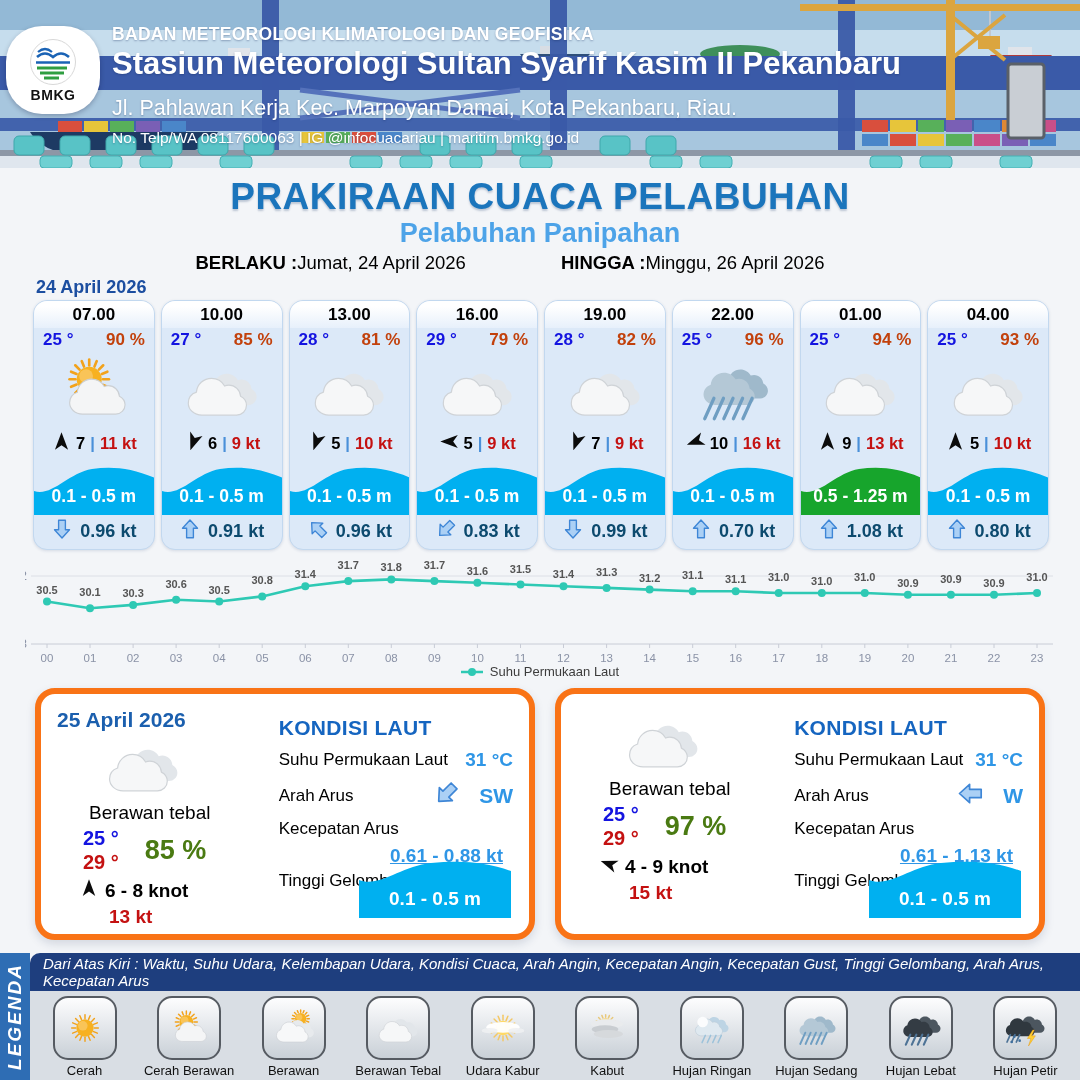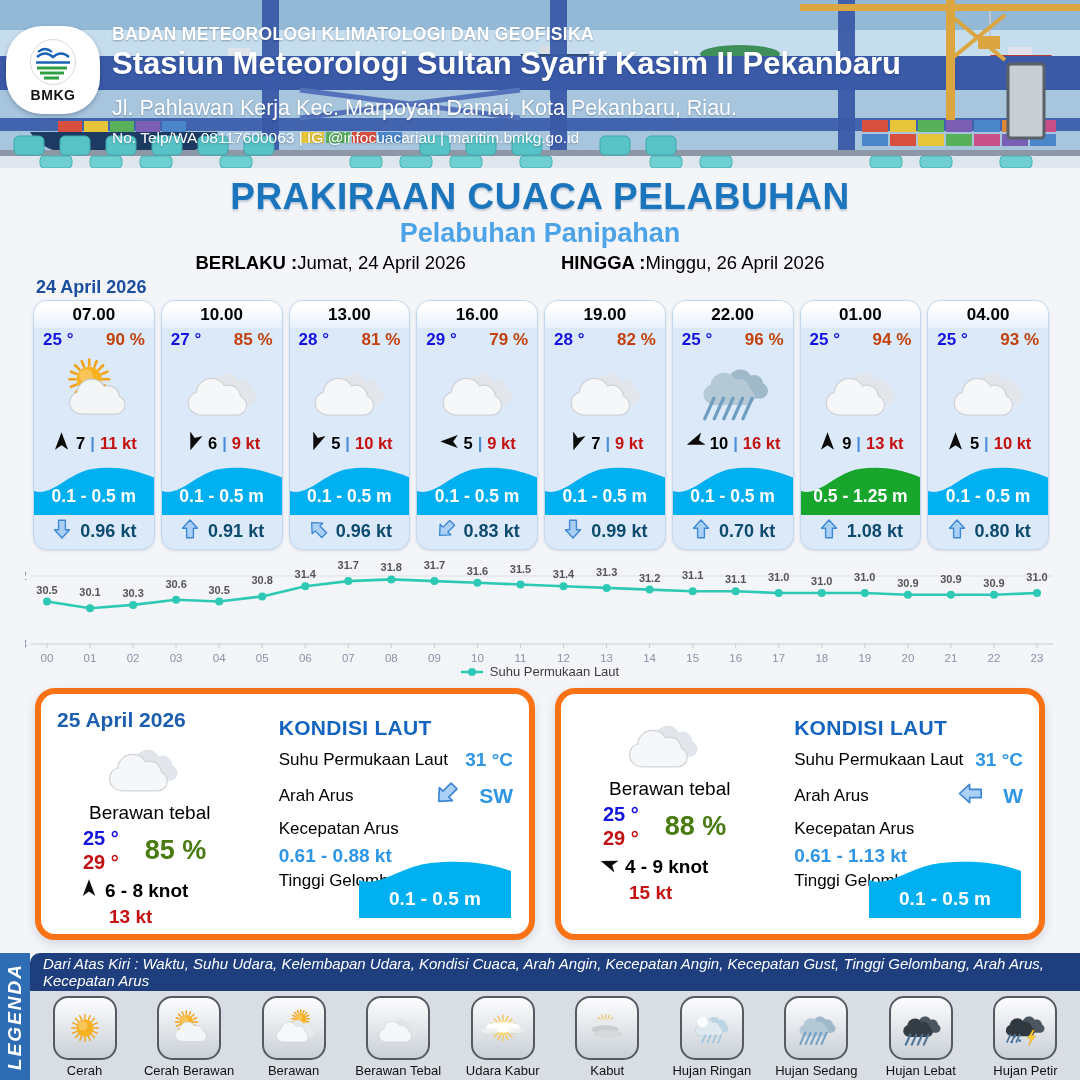--- a/index.html
+++ b/index.html
@@ -74,21 +74,21 @@
   .dwind{display:flex;align-items:center;gap:6px;margin:4px 0 0 22px;font-size:19px;font-weight:bold;color:#000;}
   .dwind svg{width:20px;height:20px;}
   .dgust{margin:3px 0 0 52px;font-size:19px;font-weight:bold;color:#c41111;}
   .dright{flex:1;position:relative;padding-left:12px;}
   .ktitle{font-size:21px;font-weight:bold;color:#1565c0;margin-top:8px;letter-spacing:.3px;}
   .krow{display:flex;justify-content:space-between;align-items:center;margin-top:9px;font-size:17px;color:#000;}
   .kval{font-size:19px;font-weight:bold;color:#2f96e6;}
   .kdir{display:flex;align-items:center;gap:19px;}
   .kdir svg{width:27px;height:27px;}
   .kdir .kval{font-size:21px;}
-  .kkec{display:block;margin-top:6px;font-size:19px;font-weight:bold;color:#2f96e6;padding-right:10px;}
+  .kkec{display:block;text-align:right;margin-top:6px;font-size:19px;font-weight:bold;color:#2f96e6;padding-right:10px;text-decoration:underline;}
   .kwave{position:absolute;right:2px;bottom:2px;width:152px;height:64px;}
   .kwave svg{position:absolute;left:0;top:0;width:152px;height:64px;}
   .kwave span{position:absolute;left:0;bottom:8px;width:100%;text-align:center;color:#fff;font-size:19px;font-weight:bold;}
 
   
   .legend-strip{position:absolute;left:0;top:953px;width:30px;height:127px;background:#2e6db4;display:flex;align-items:center;justify-content:center;}
   .legend-strip span{writing-mode:vertical-rl;transform:rotate(180deg);color:#fff;font-size:19px;font-weight:800;font-style:italic;letter-spacing:2px;}
   .legend-desc{position:absolute;left:30px;top:953px;width:1050px;height:38px;background:#1e3e7e;border-top-left-radius:10px;
                color:#fff;font-style:italic;font-size:15px;display:flex;align-items:center;padding-left:13px;box-sizing:border-box;}
   .legend-body{position:absolute;left:30px;top:991px;width:1050px;height:89px;background:#d9dee4;
@@ -718,21 +718,21 @@
       <div class="dicon"><svg viewBox="0 0 72 54">
             <path d="M18 44 C10.3 44 4.5 38.6 4.5 32.2 C4.5 27 7.8 22.7 12.6 21.1 C13.2 13.4 19.8 7.4 27.6 7.4 C33.2 7.4 38.1 10.4 40.7 15 C42 14.5 43.4 14.2 44.9 14.2 C51.1 14.2 56.2 19.1 56.6 25.2 C60.1 27 62.5 30.4 62.5 34.3 C62.5 39.7 58.1 44 52.6 44 Z" transform="translate(20 8) scale(0.72)" fill="#e2e6ea"></path>
             <path d="M18 44 C10.3 44 4.5 38.6 4.5 32.2 C4.5 27 7.8 22.7 12.6 21.1 C13.2 13.4 19.8 7.4 27.6 7.4 C33.2 7.4 38.1 10.4 40.7 15 C42 14.5 43.4 14.2 44.9 14.2 C51.1 14.2 56.2 19.1 56.6 25.2 C60.1 27 62.5 30.4 62.5 34.3 C62.5 39.7 58.1 44 52.6 44 Z" transform="translate(4 11) scale(0.84)" fill="#f6f7f8" stroke="#cfd3d7" stroke-width="1.2"></path>
           </svg></div>
       <div class="dcond">Berawan tebal</div>
       <div class="dth">
         <div class="dtemps">
             <span class="tmin">25 °</span>
             <span class="tmax">29 °</span>
           </div>
-        <div class="dhum">88 %</div>
+        <div class="dhum">97 %</div>
       </div>
       <div class="dwind">
           <span><svg viewBox="0 0 24 24">
               <g transform="rotate(290 12 12)">
                 <path d="M12 1.5 L19.5 21.5 L12 16.2 L4.5 21.5 Z" fill="#0b0b0b"></path>
               </g>
             </svg></span>
           <span>4 - 9 knot</span>
         </div>
       <div class="dgust">15 kt</div>

